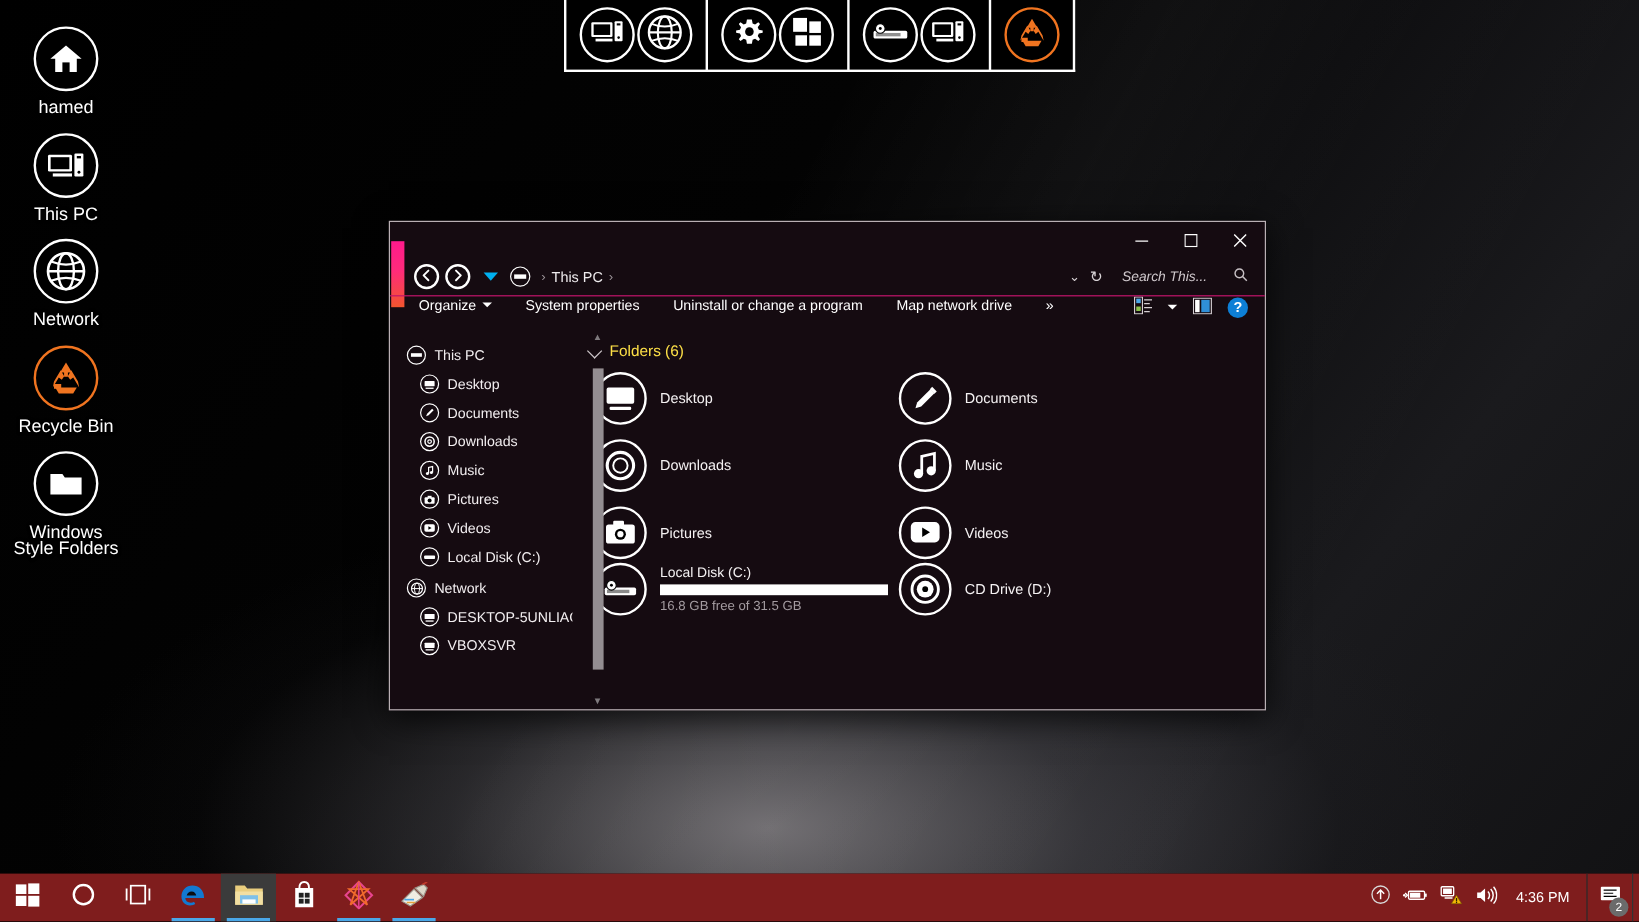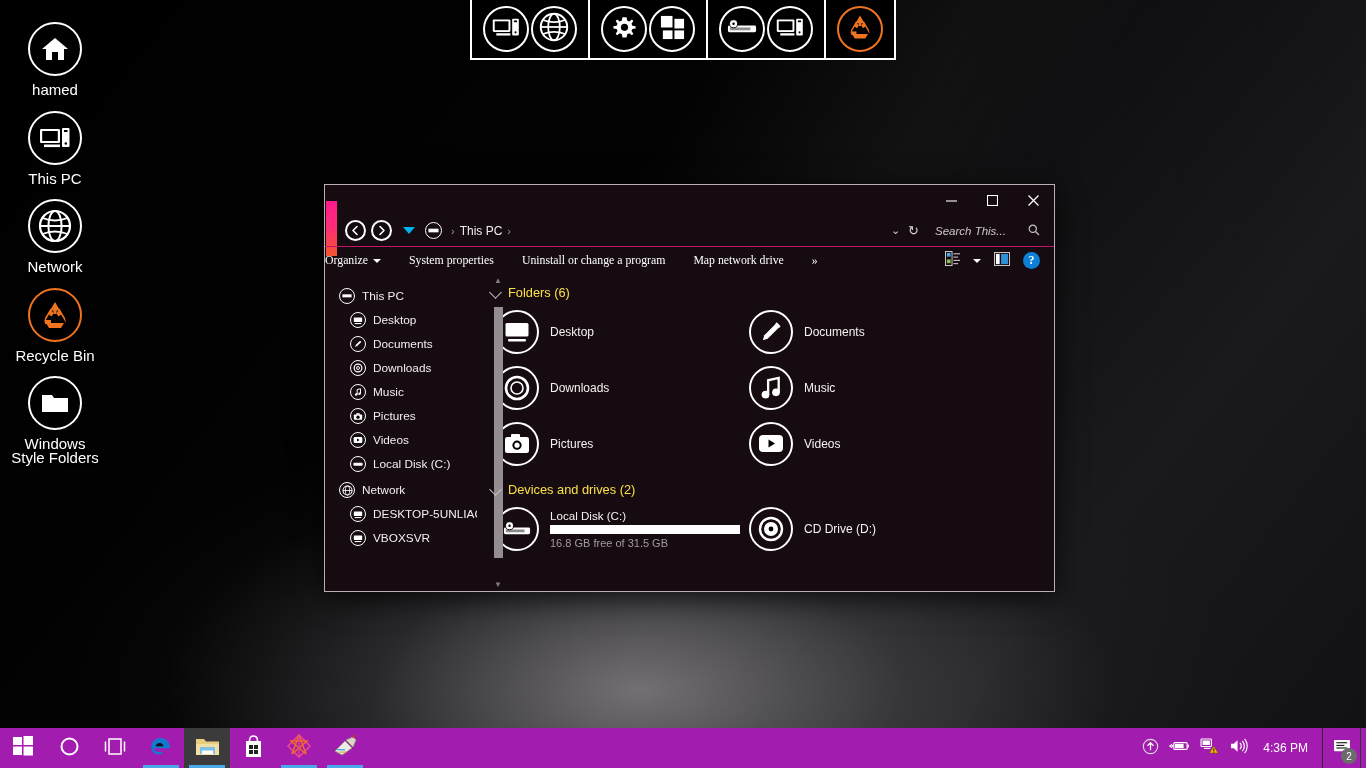--- a/index.html
+++ b/index.html
@@ -149,22 +149,23 @@
     margin-right: 14px;
   }
   #search-placeholder {
     color: #cfc8cc; font-size: 11.5px; font-style: italic;
   }
   #search-icon-wrap { color: #c8c1c5; font-size: 11px; }
 
   
   #cmdbar {
     height: 27px; flex: none;
-    display: flex; align-items: center;
-    color: #ffffff; font-size: 11.8px; font-family: Liberation Serif, serif;
+    display: flex; align-items: flex-start;
+    padding-left: 24px;
+    color: #ffffff; font-size: 11.8px;
   }
   .cmd-item {
     margin-right: 28px; display: flex; align-items: center; gap: 5px;
     white-space: nowrap;
   }
   .cmd-caret {
     width: 0; height: 0;
     border-left: 4px solid transparent; border-right: 4px solid transparent;
     border-top: 4.5px solid #ffffff;
   }
@@ -256,21 +257,21 @@
     width: 190px; height: 9px; background: #ffffff;
     border: 0;
   }
   .bar-fill { height: 100%; background: #ec1055; }
   .drive-sub { color: #a39ba0; font-size: 11px; }
 
   
   #taskbar {
     position: absolute; left: 0; bottom: 0;
     width: 1366px; height: 40px;
-    background: #a21caf;
+    background: #7f1d1d;
     display: flex; align-items: center;
   }
   #tb-left { display: flex; align-items: center; height: 40px; }
   .tb-sq {
     width: 46px; height: 40px;
     display: flex; align-items: center; justify-content: center;
     position: relative;
     color: #ffffff;
   }
   .tb-sq.active { background: #3b3b3b; }
@@ -766,24 +767,20 @@
             <svg width="26" height="19" viewBox="0 0 26 19">
                 <rect x="1" y="1" width="24" height="17" rx="4" fill="#fff"></rect>
                 <path d="M10.5 5.5 L17 9.5 L10.5 13.5 Z" fill="#000"></path>
               </svg>
           </span>
           <span class="tile-label">Videos</span>
         </div>
 
       </div>
 
-      <div class="group-head" style="margin-top:12px;">
-        <span class="tri"></span>
-        <span>Devices and drives (2)</span>
-      </div>
 
       <div class="tile-grid">
 
         <div class="tile">
           <span class="tile-ring">
             <svg width="28" height="16" viewBox="0 0 30 17">
                 <rect x="1" y="7" width="28" height="7" rx="1.6" fill="#fff"></rect>
                 <rect x="3" y="9" width="20" height="3" fill="#8a8a8a"></rect>
                 <circle cx="7" cy="5" r="4.3" fill="#fff" stroke="#000" stroke-width="1"></circle>
                 <circle cx="7" cy="5" r="1.3" fill="#000"></circle>

